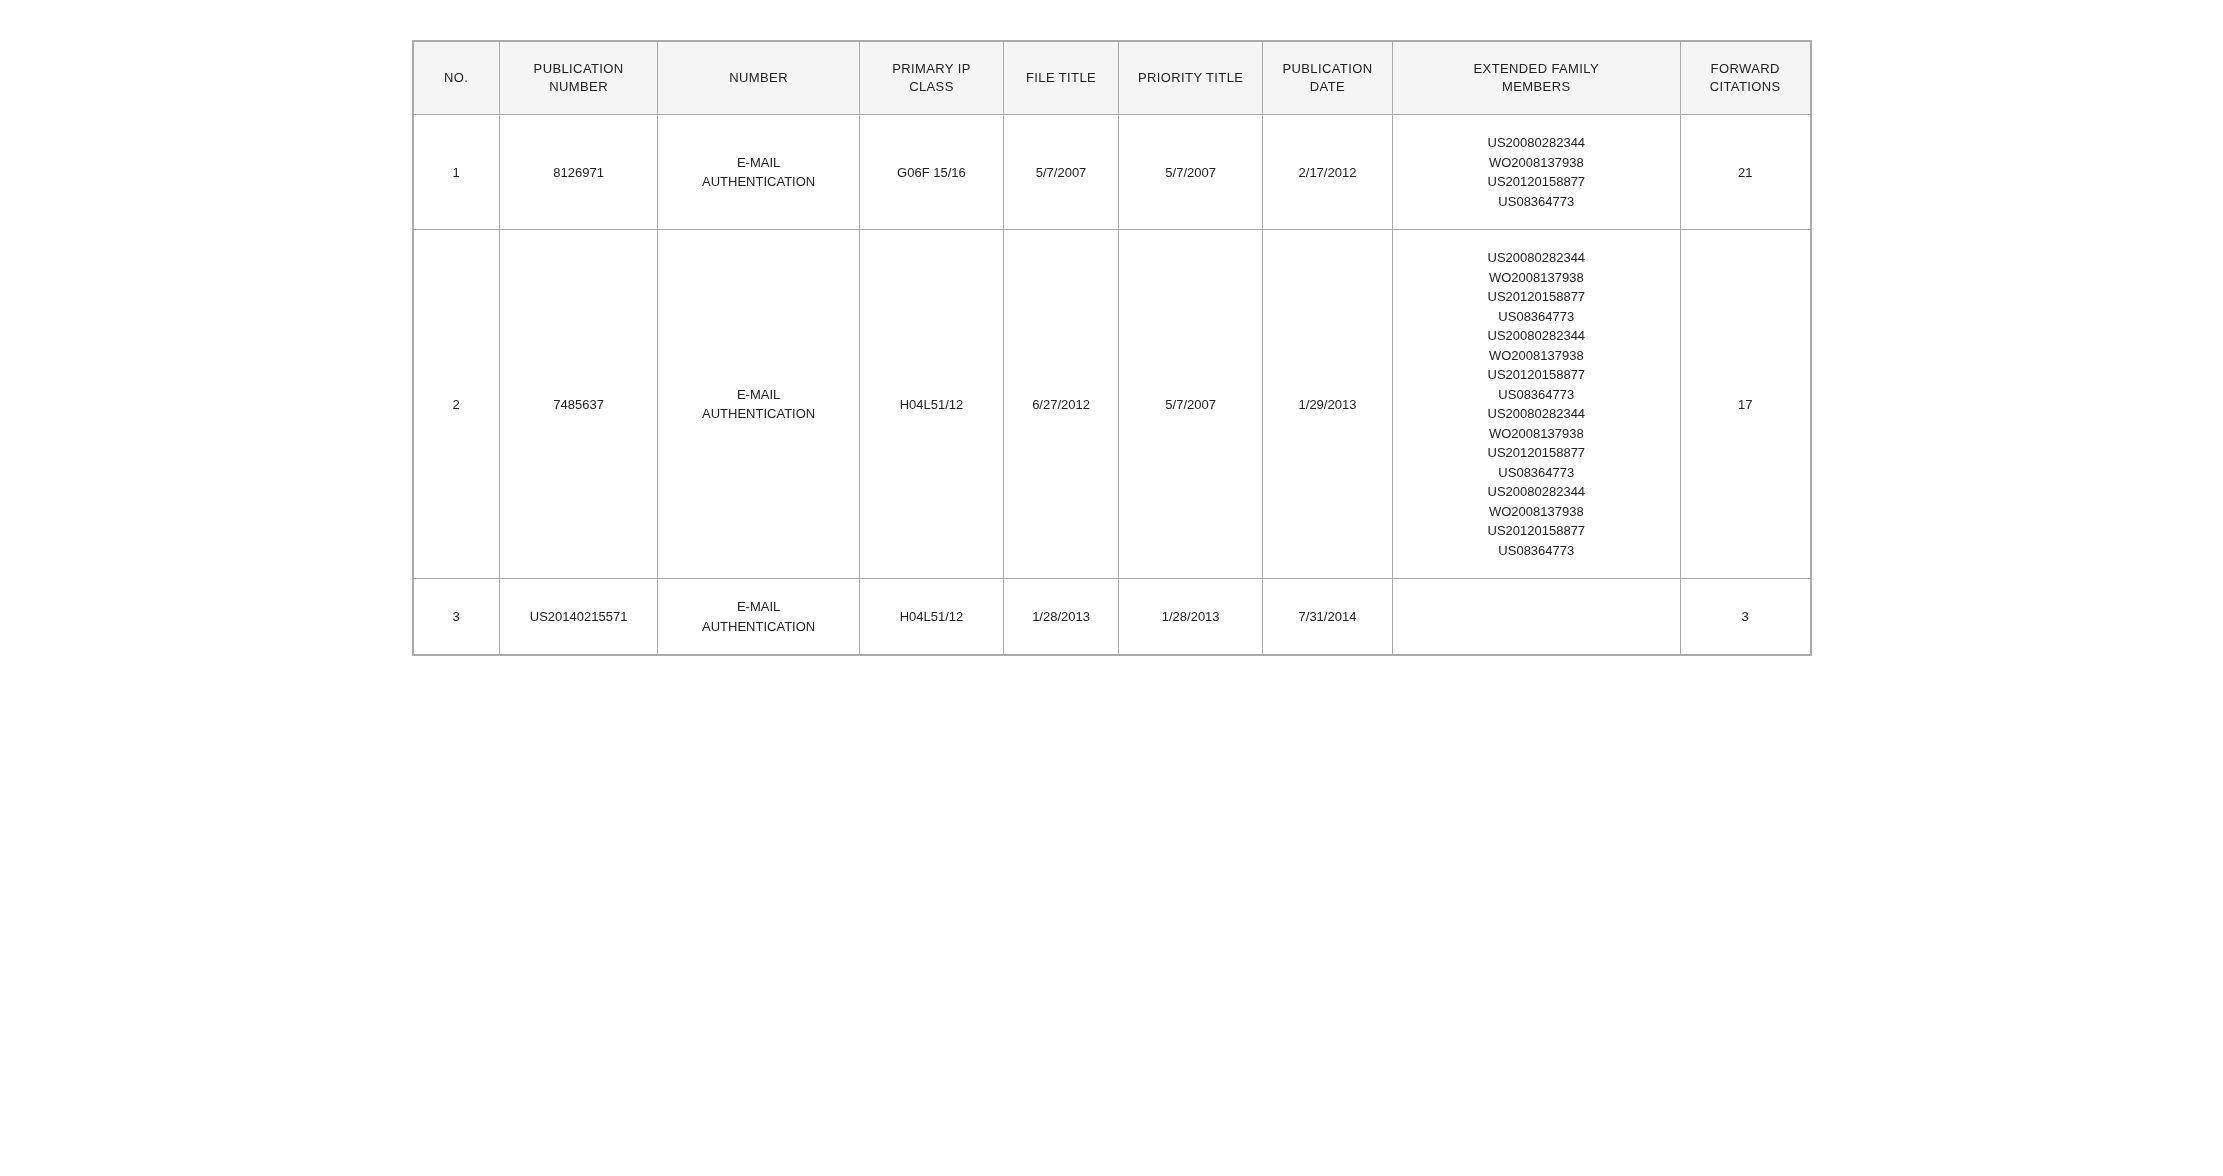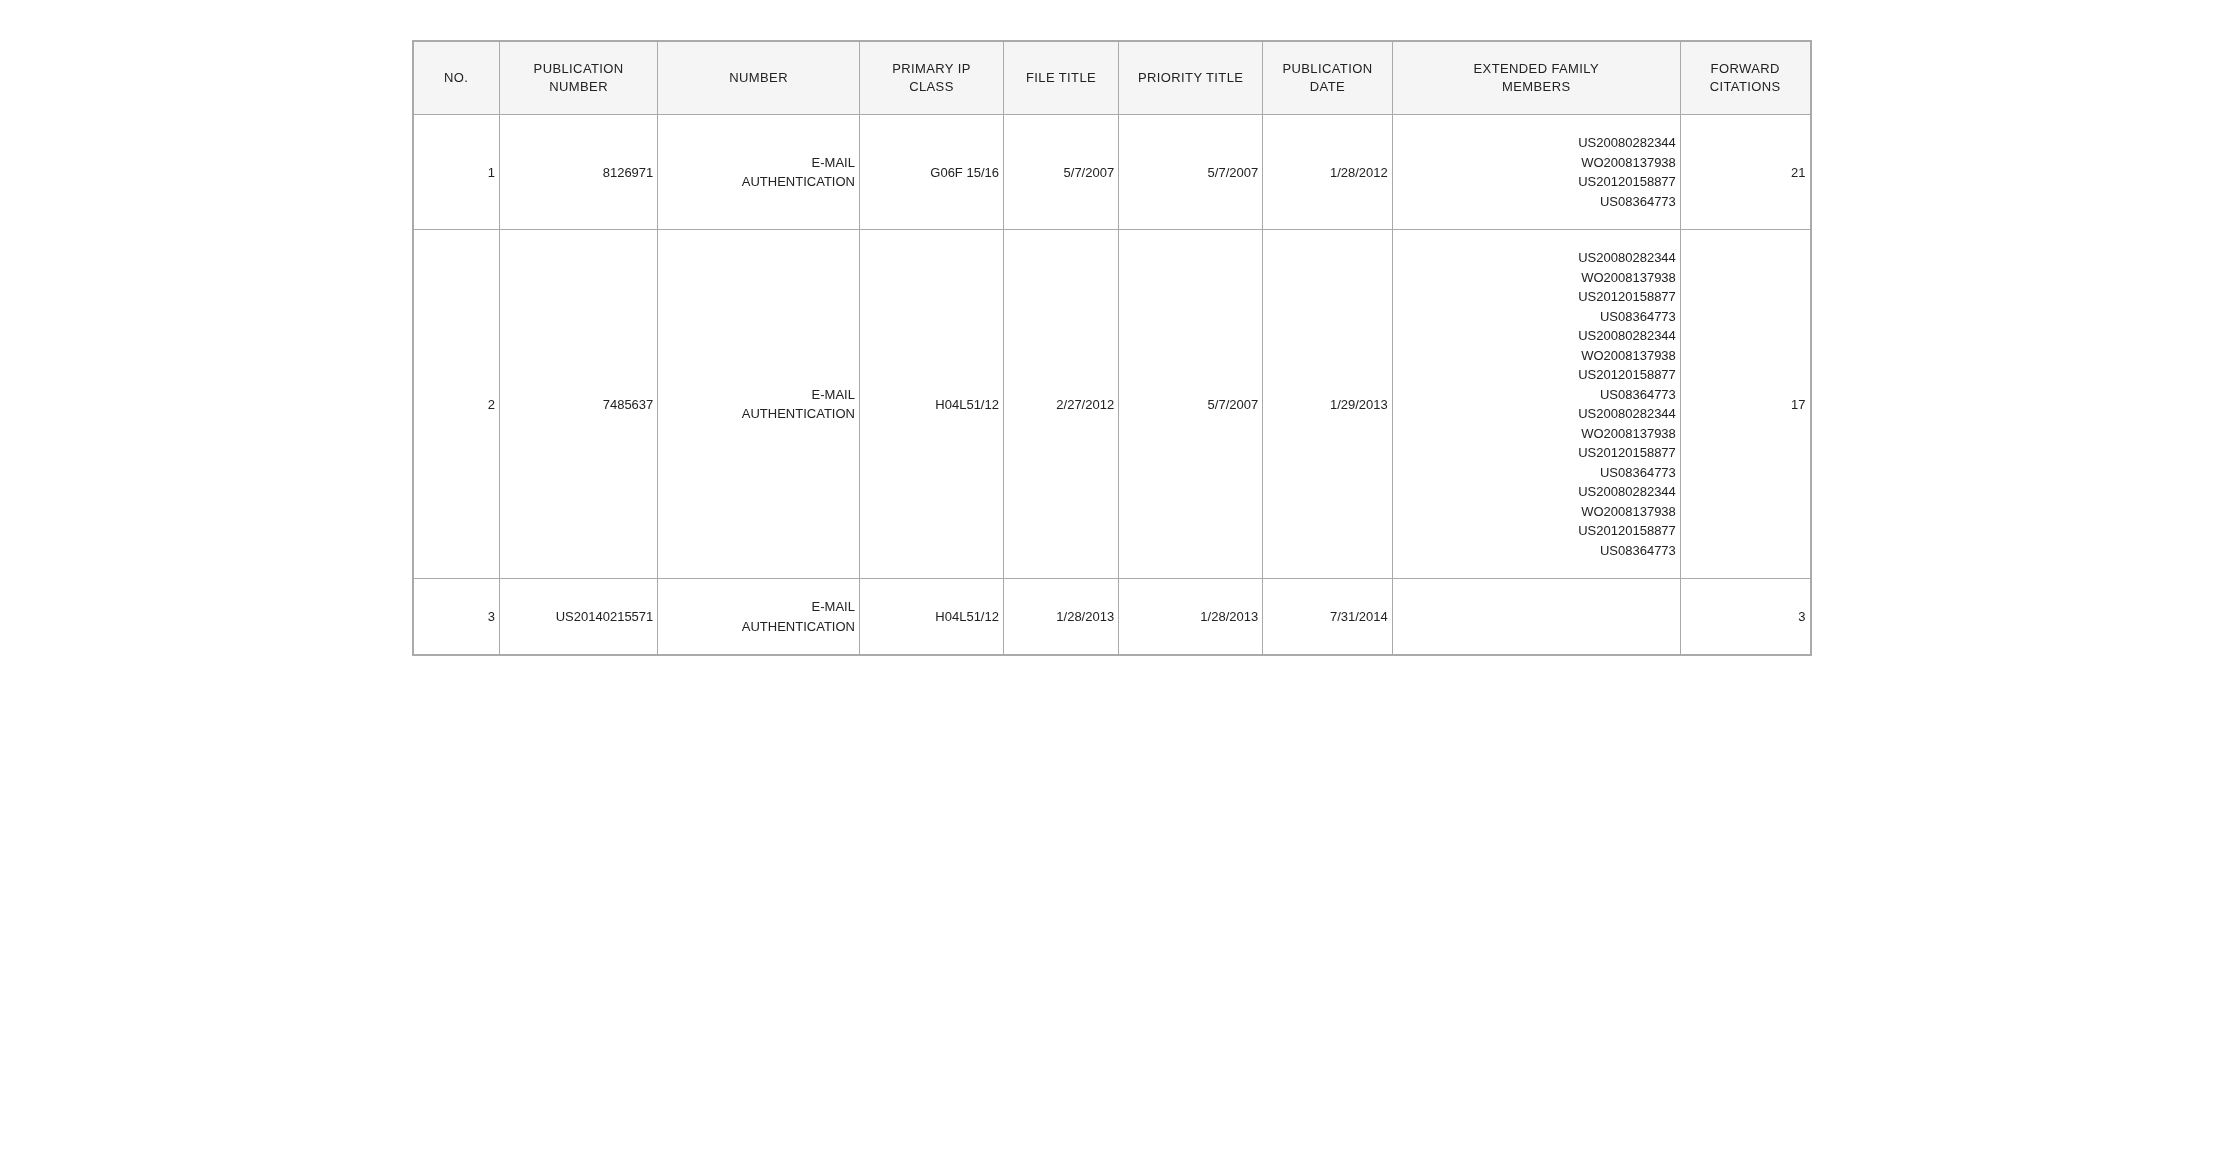--- a/index.html
+++ b/index.html
@@ -43,21 +43,21 @@
       font-weight: normal;
       font-size: 13px;
       letter-spacing: 0.03em;
       vertical-align: middle;
       line-height: 1.4;
     }
 
     tbody td {
       border: 1px solid #aaaaaa;
       padding: 18px 4px;
-      text-align: right;
+      text-align: center;
       vertical-align: middle;
       font-size: 13px;
       line-height: 1.5;
     }
 
     col.col-no       { width: 6%; }
     col.col-pub      { width: 11%; }
     col.col-title    { width: 14%; }
     col.col-ipclass  { width: 10%; }
     col.col-filedate { width: 8%; }
@@ -96,30 +96,30 @@
       </tr>
     </thead>
     <tbody id="table-body">
     <tr>
           <td>1</td>
           <td>8126971</td>
           <td>E-MAIL<br>AUTHENTICATION</td>
           <td>G06F 15/16</td>
           <td>5/7/2007</td>
           <td>5/7/2007</td>
-          <td>1/28/2012</td>
+          <td>2/17/2012</td>
           <td>US20080282344<br>WO2008137938<br>US20120158877<br>US08364773</td>
           <td>21</td>
         </tr>
         <tr>
           <td>2</td>
           <td>7485637</td>
           <td>E-MAIL<br>AUTHENTICATION</td>
           <td>H04L51/12</td>
-          <td>2/27/2012</td>
+          <td>6/27/2012</td>
           <td>5/7/2007</td>
           <td>1/29/2013</td>
           <td>US20080282344<br>WO2008137938<br>US20120158877<br>US08364773<br>US20080282344<br>WO2008137938<br>US20120158877<br>US08364773<br>US20080282344<br>WO2008137938<br>US20120158877<br>US08364773<br>US20080282344<br>WO2008137938<br>US20120158877<br>US08364773</td>
           <td>17</td>
         </tr>
         <tr>
           <td>3</td>
           <td>US20140215571</td>
           <td>E-MAIL<br>AUTHENTICATION</td>
           <td>H04L51/12</td>

